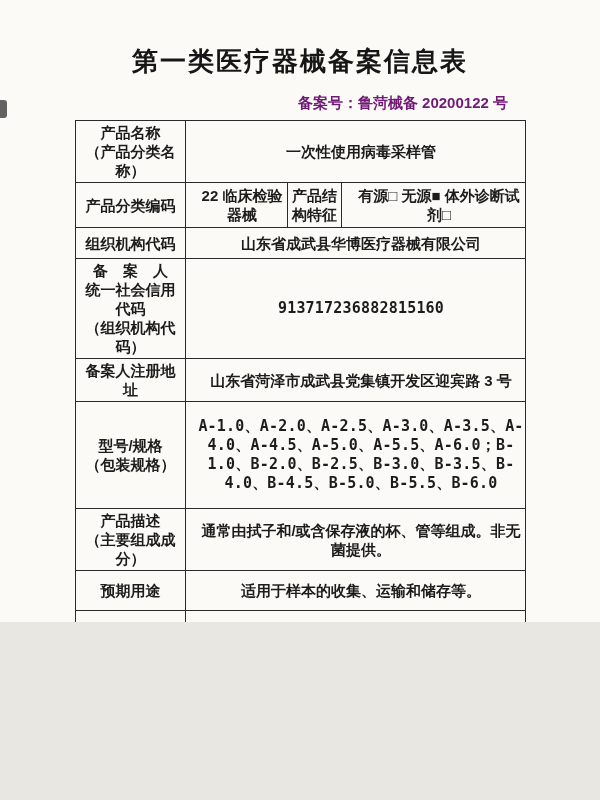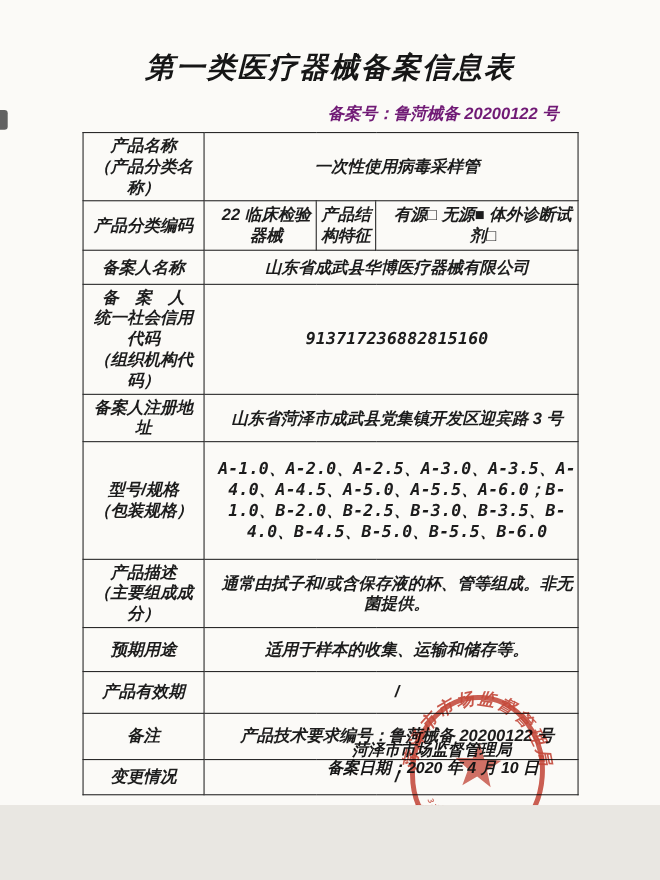--- a/index.html
+++ b/index.html
@@ -1,26 +1,25 @@
 <!DOCTYPE html>
 <html><head>
 <meta charset="utf-8">
 <style>
   * { margin: 0; padding: 0; box-sizing: border-box; }
   html, body { background: #e9e7e2; }
   .page {
     position: relative;
     width: 600px;
-    height: 732px;
+    height: 622px;
     margin: 0 auto;
     background: #fbfaf7;
     overflow: hidden;
     font-family: "Liberation Sans", "DejaVu Sans", sans-serif;
     color: #1e1e1e;
-    font-style: italic;
   }
   .title {
     margin-top: 44px;
     text-align: center;
     font-size: 26px;
     font-weight: 700;
     letter-spacing: 2px;
     color: #161616;
   }
   .record-no {
@@ -118,21 +117,21 @@
 （产品分类名称）</td>
         <td class="val" colspan="3">一次性使用病毒采样管</td>
       </tr>
       <tr style="height:38px">
         <td class="lab">产品分类编码</td>
         <td class="val">22 临床检验器械</td>
         <td class="lab">产品结构特征</td>
         <td class="val">有源□ 无源■ 体外诊断试剂□</td>
       </tr>
       <tr style="height:31px">
-        <td class="lab">备案人名称</td>
+        <td class="lab">组织机构代码</td>
         <td class="val" colspan="3">山东省成武县华博医疗器械有限公司</td>
       </tr>
       <tr style="height:58px">
         <td class="lab">备　案　人
 统一社会信用代码
 （组织机构代码）</td>
         <td class="val mono" colspan="3">913717236882815160</td>
       </tr>
       <tr style="height:34px">
         <td class="lab">备案人注册地址</td>

